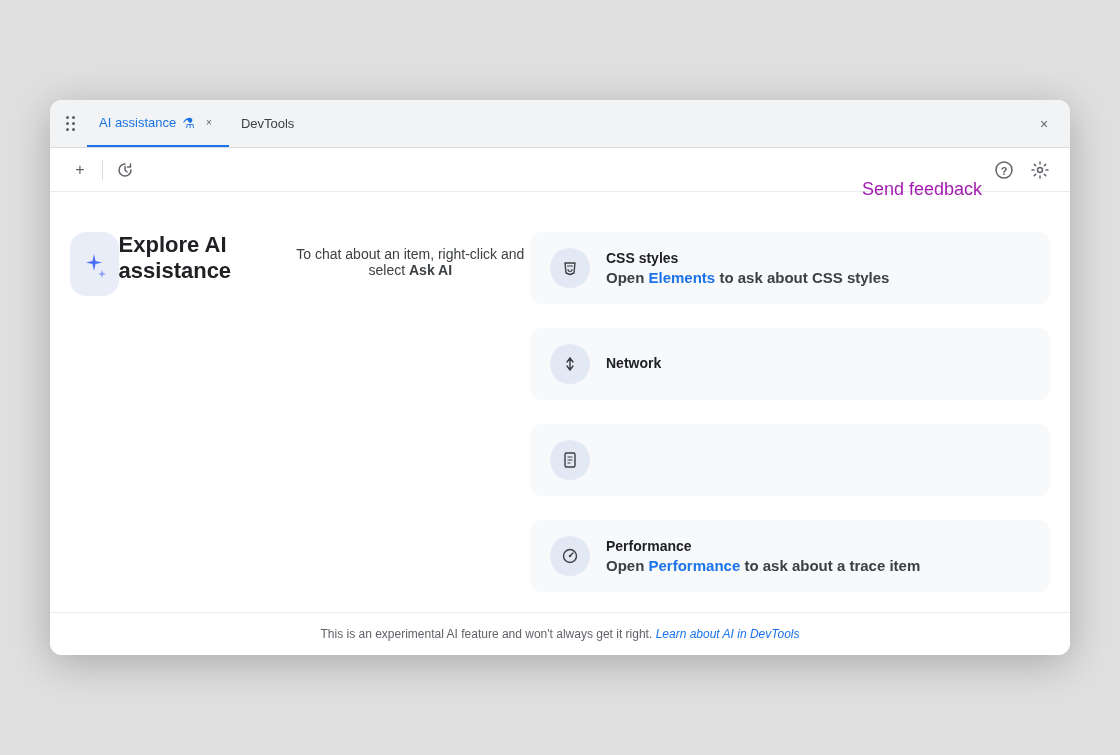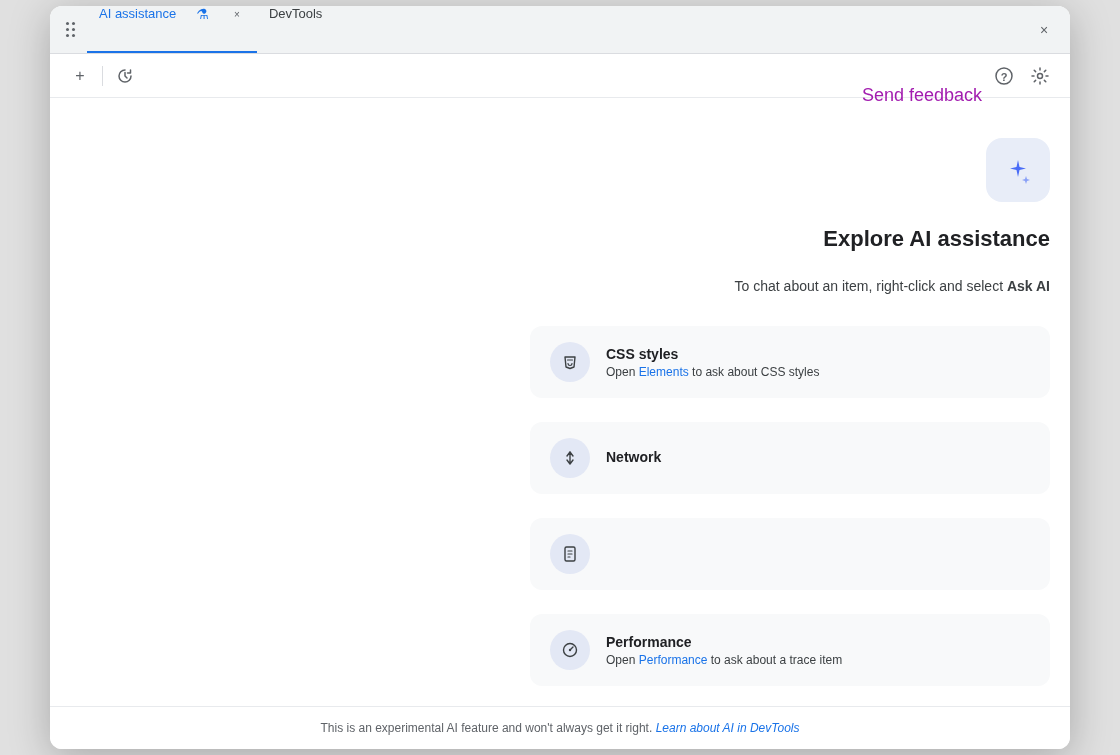--- a/index.html
+++ b/index.html
@@ -54,21 +54,22 @@
 
     .tabs {
       display: flex;
       align-items: stretch;
       flex: 1;
       height: 100%;
     }
 
     .tab {
       display: flex;
-      gap: 20px;
+      align-items: center;
+      gap: 6px;
       padding: 0 12px;
       cursor: pointer;
       font-size: 13px;
       color: #3c4043;
       height: 100%;
       position: relative;
       white-space: nowrap;
     }
 
     .tab.active {
@@ -157,22 +158,22 @@
       color: #5f6368;
       cursor: pointer;
       border: none;
       background: none;
     }
 
     
     .main-content {
       flex: 1;
       display: flex;
-      flex-direction: column;
-      align-items: flex-end;
+      flex-direction: row;
+      align-items: flex-start;
       padding: 40px 20px 20px;
       overflow-y: auto;
     }
 
     .ai-icon {
       width: 64px;
       height: 64px;
       background: #e8edf8;
       border-radius: 16px;
       display: flex;
@@ -234,22 +235,23 @@
     }
 
     .feature-title {
       font-size: 14px;
       font-weight: 700;
       color: #202124;
       margin-bottom: 3px;
     }
 
     .feature-desc {
-      font-size: 12px;
+      font-size: 15px;
       color: #3c4043;
+      font-weight: bold;
     }
 
     .feature-link {
       color: #1a73e8;
       text-decoration: none;
     }
 
     
     .footer {
       border-top: 1px solid #e8eaed;

